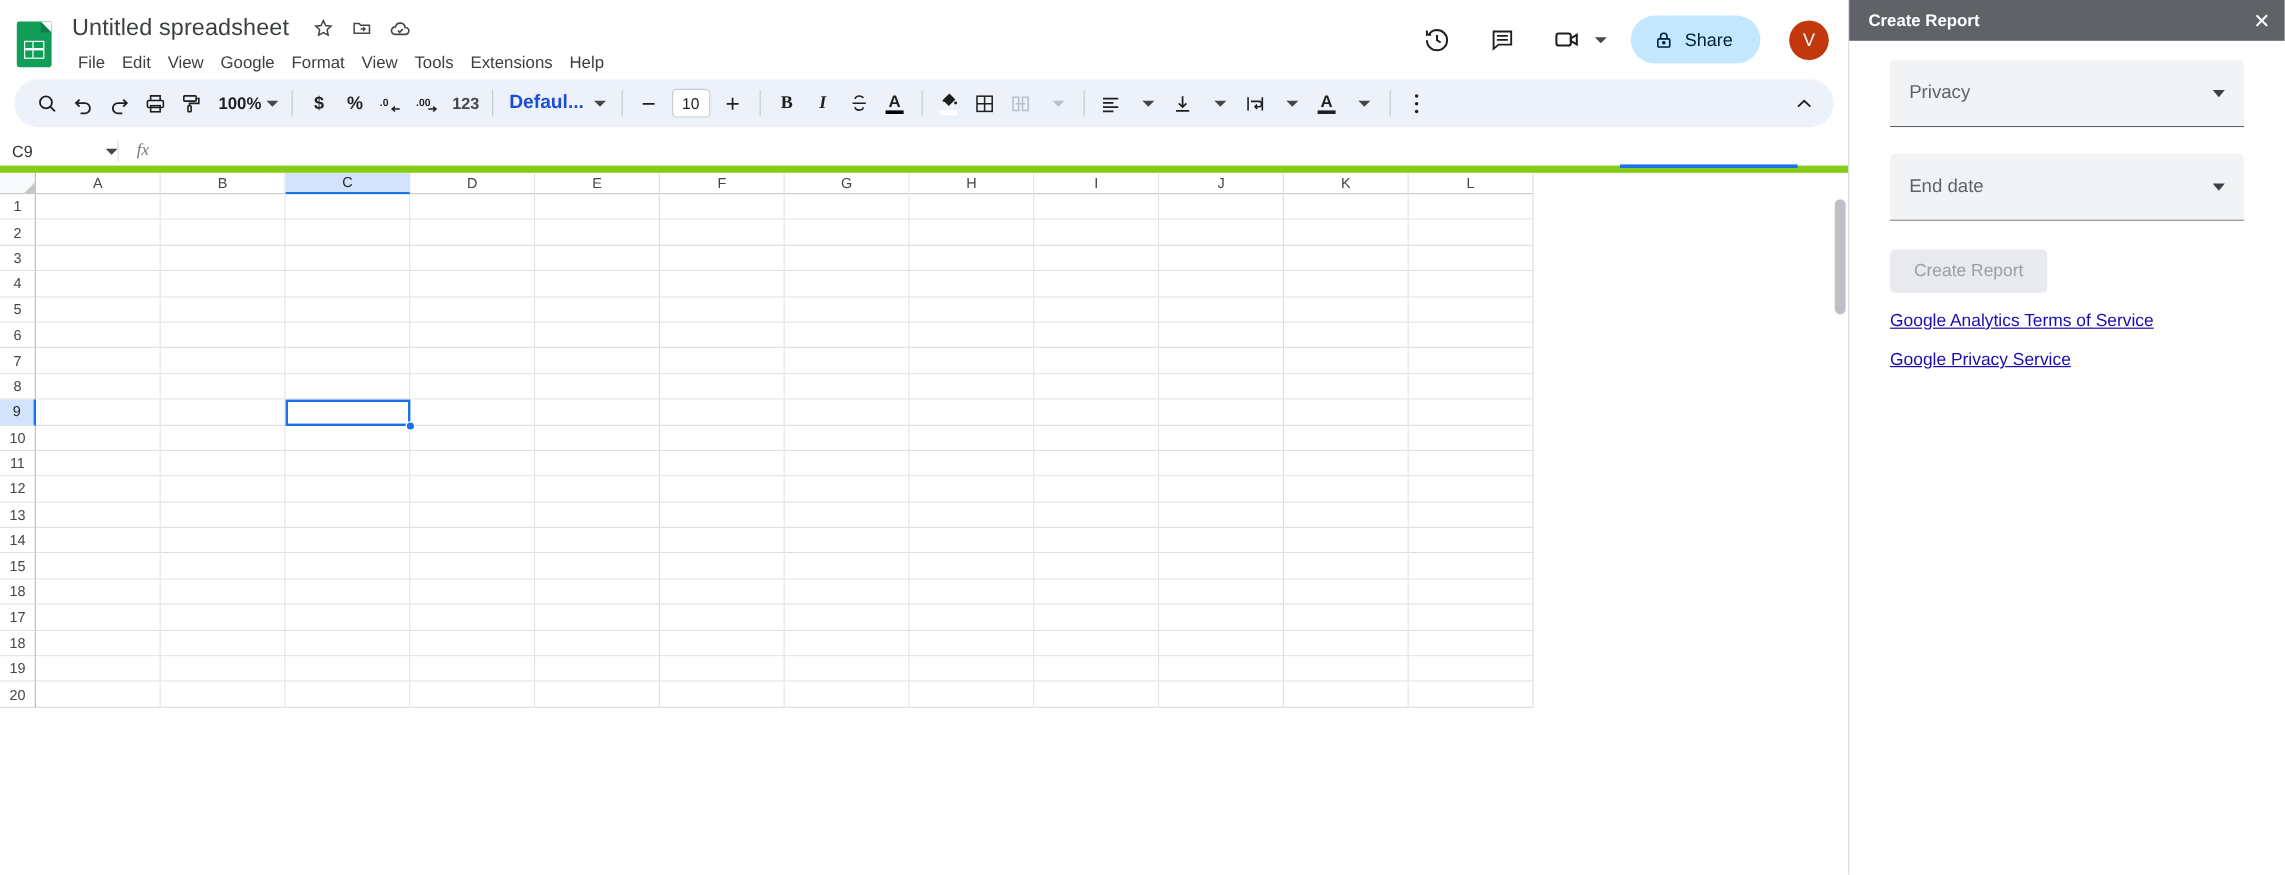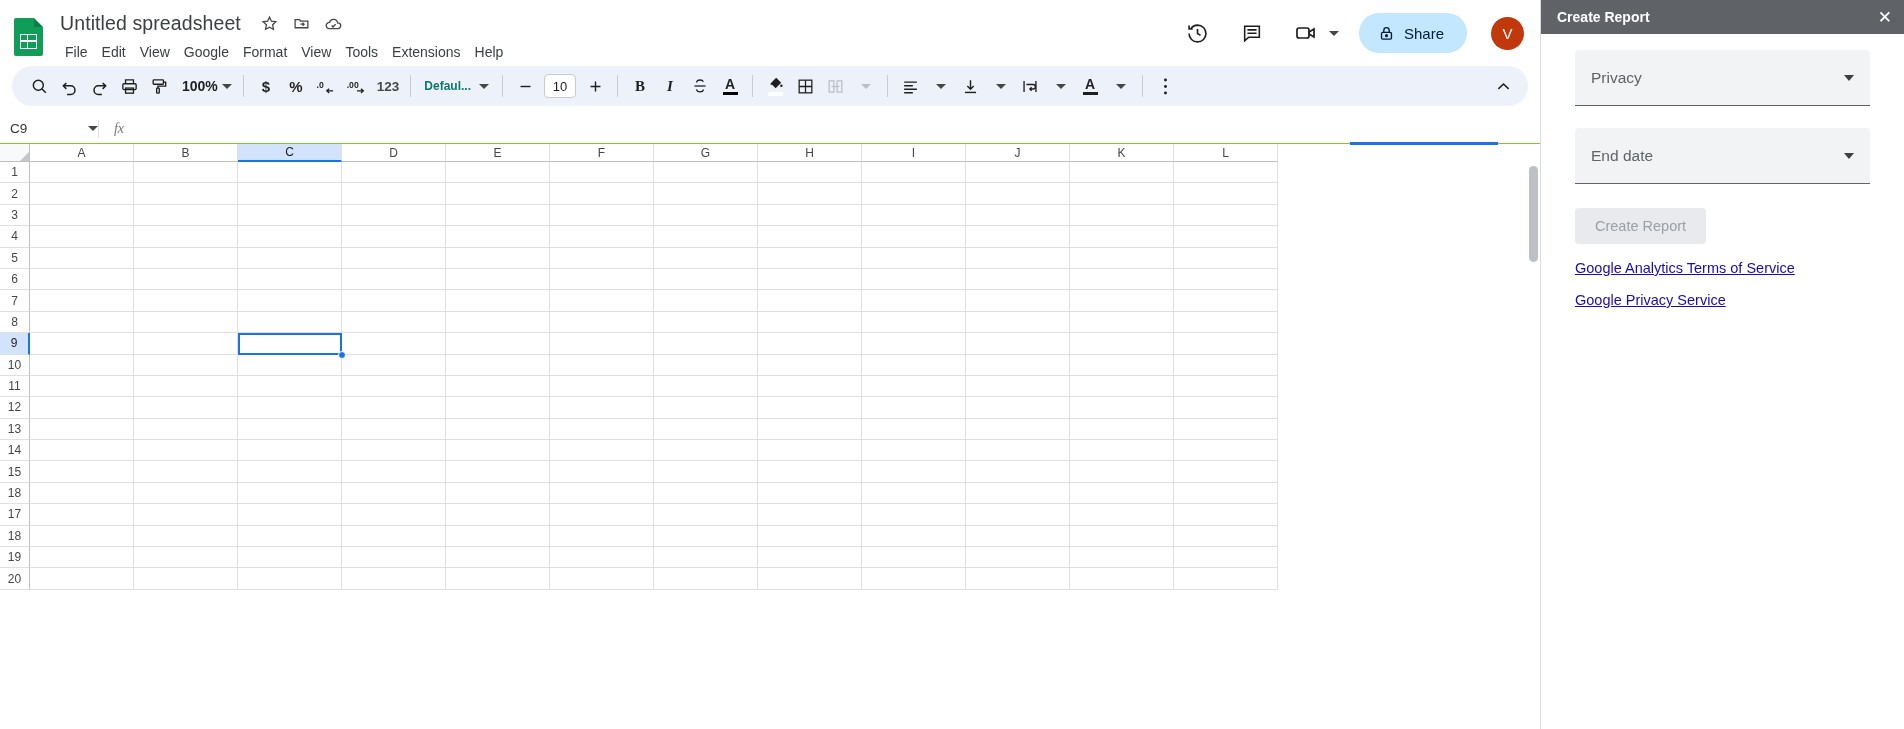--- a/index.html
+++ b/index.html
@@ -82,40 +82,40 @@
   .tb {
     height: 30px; min-width: 30px; border-radius: 4px;
     display: flex; align-items: center; justify-content: center;
     color: #1f1f1f; padding: 0 4px; cursor: pointer; font-size: 13px; font-weight: bold;
   }
   .tb.disabled { color: #b9bfc7; }
   .tb-sep { width: 1px; height: 22px; background: #c7ccd3; margin: 0 7px; }
   .zoom-box { display: flex; align-items: center; gap: 2px; padding: 0 4px 0 8px; }
   .zoom-txt { font-size: 14px; color: #1f1f1f; }
   .font-box { display: flex; align-items: center; gap: 6px; padding: 0 6px; }
-  .font-txt { font-size: 12px; color: #0f766e; white-space: nowrap; }
+  .font-txt { font-size: 16px; color: #1d4ed8; white-space: nowrap; }
   .fsize-group { display: flex; align-items: center; gap: 4px; }
   .fsize-input {
     width: 32px; height: 24px; border: 1px solid #c7ccd3; border-radius: 4px;
     background: #ffffff; font-size: 13px; color: #1f1f1f;
     display: flex; align-items: center; justify-content: center;
   }
   .bold-ic { font-weight: bold; font-size: 15px; font-family: "Liberation Serif", serif; }
   .ital-ic { font-style: italic; font-size: 15px; font-family: "Liberation Serif", serif; }
   .text-color-ic { position: relative; display:flex; flex-direction:column; align-items:center; }
   .text-color-ic .letter { font-size: 14px; line-height: 14px; }
   .text-color-ic .bar { width: 15px; height: 3.5px; background: #000; margin-top: 1px; }
   .fill-ic { position: relative; display:flex; flex-direction:column; align-items:center; }
   .fill-ic .bar { width: 15px; height: 3.5px; background: #fff; margin-top: 1px; }
   .collapse-btn { position: absolute; right: 10px; top: 5px; }
 
   
   .formulabar {
     height: 30px; display: flex; align-items: center;
-    border-bottom: 1px solid #84cc16; margin-top: 8px; position: relative;
+    border-bottom: 6px solid #84cc16; margin-top: 8px; position: relative;
   }
   .namebox {
     width: 98px; height: 30px; display: flex; align-items: center;
     padding-left: 10px; font-size: 13.5px; color: #333;
   }
   .namebox .nm { flex: 1; }
   .fb-sep { width: 1px; height: 18px; background: #e0e0e0; }
   .fx { width: 40px; text-align: center; font-size: 14px; color: #757575;
         font-family: "Liberation Serif", serif; font-style: italic; }
   .formula-input { flex: 1; height: 30px; }

